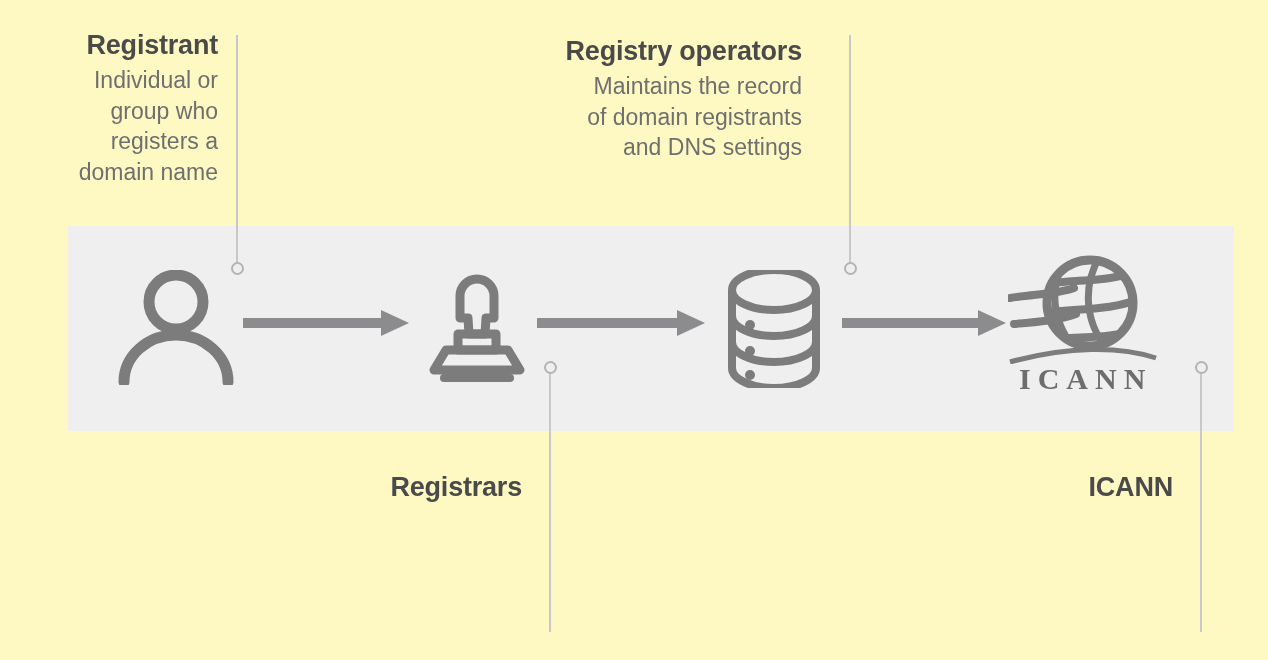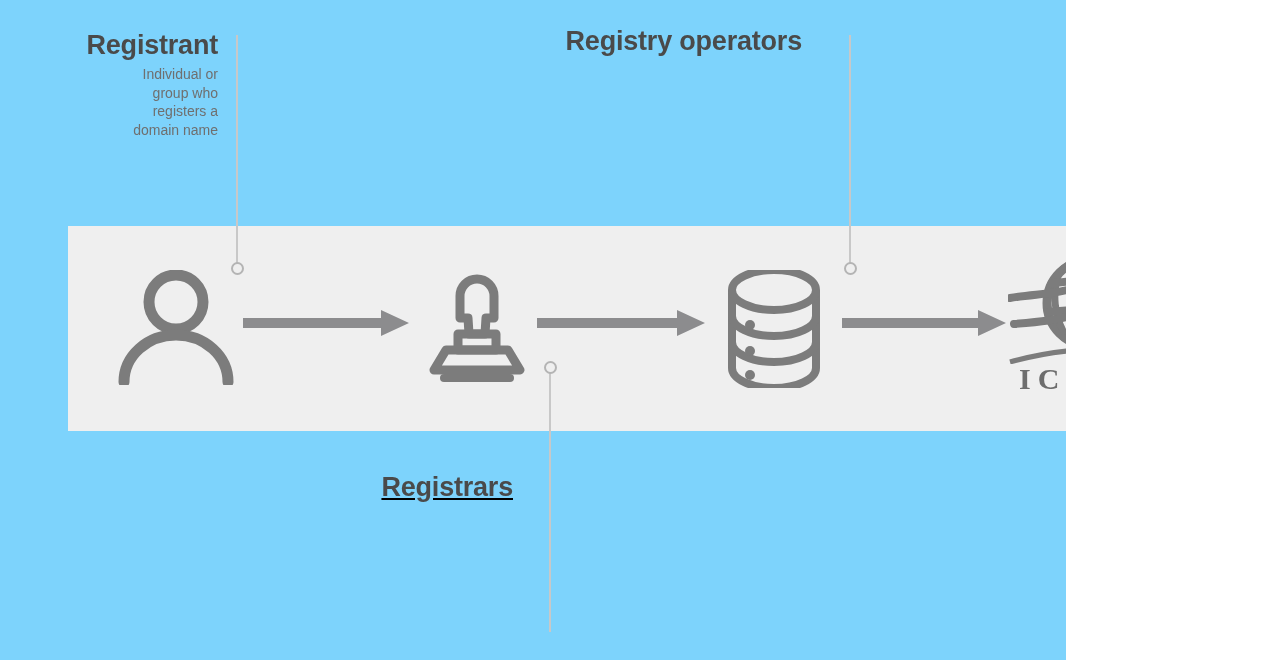--- a/index.html
+++ b/index.html
@@ -5,23 +5,23 @@
   html, body {
     margin: 0;
     padding: 0;
     background: #ffffff;
   }
   body {
     font-family: "Liberation Sans", sans-serif;
   }
   #stage {
     position: relative;
-    width: 1066px;
+    width: 1268px;
     height: 660px;
-    background: #7dd3fc;
+    background: #fef9c3;
     overflow: hidden;
   }
 
   
   .band {
     position: absolute;
     left: 68px;
     top: 226px;
     width: 1166px;
     height: 205px;
@@ -51,21 +51,21 @@
   }
   .callout .title {
     font-weight: bold;
     font-size: 27px;
     color: #4a4a4a;
     display: block;
     margin-bottom: 2px;
     letter-spacing: -0.2px;
   }
   .callout .desc {
-    font-size: 14px;
+    font-size: 23px;
     color: #6f6f6f;
     display: block;
     white-space: pre-line;
     line-height: 1.33;
   }
   .align-right { text-align: right; }
 
   
   .arrow {
     position: absolute;
@@ -110,25 +110,28 @@
   <div class="leader-dot" style="left:1195px; top:361px;"></div>
 
   <div class="callout align-right" style="left:18px; top:28px; width:200px;">
     <span class="title">Registrant</span>
     <span class="desc">Individual or
 group who
 registers a
 domain name</span>
   </div>
 
-  <div class="callout align-right" style="left:470px; top:24px; width:332px;">
+  <div class="callout align-right" style="left:470px; top:34px; width:332px;">
     <span class="title">Registry operators</span>
-  </div>
-
-  <div class="callout align-right" style="left:236px; top:470px; width:277px;text-decoration:underline;">
+    <span class="desc">Maintains the record
+of domain registrants
+and DNS settings</span>
+  </div>
+
+  <div class="callout align-right" style="left:245px; top:470px; width:277px;">
     <span class="title">Registrars</span>
   </div>
 
   <div class="callout align-right" style="left:860px; top:470px; width:313px;">
     <span class="title">ICANN</span>
   </div>
 
   <svg class="icon" style="left:112px; top:270px;" width="128" height="115" viewBox="0 0 128 115">
     <circle cx="64" cy="32" r="27" fill="none" stroke="#7c7c7c" stroke-width="11"></circle>
     <path d="M 12 112 A 52 47 0 0 1 116 112" fill="none" stroke="#7c7c7c" stroke-width="11" stroke-linecap="round"></path>

